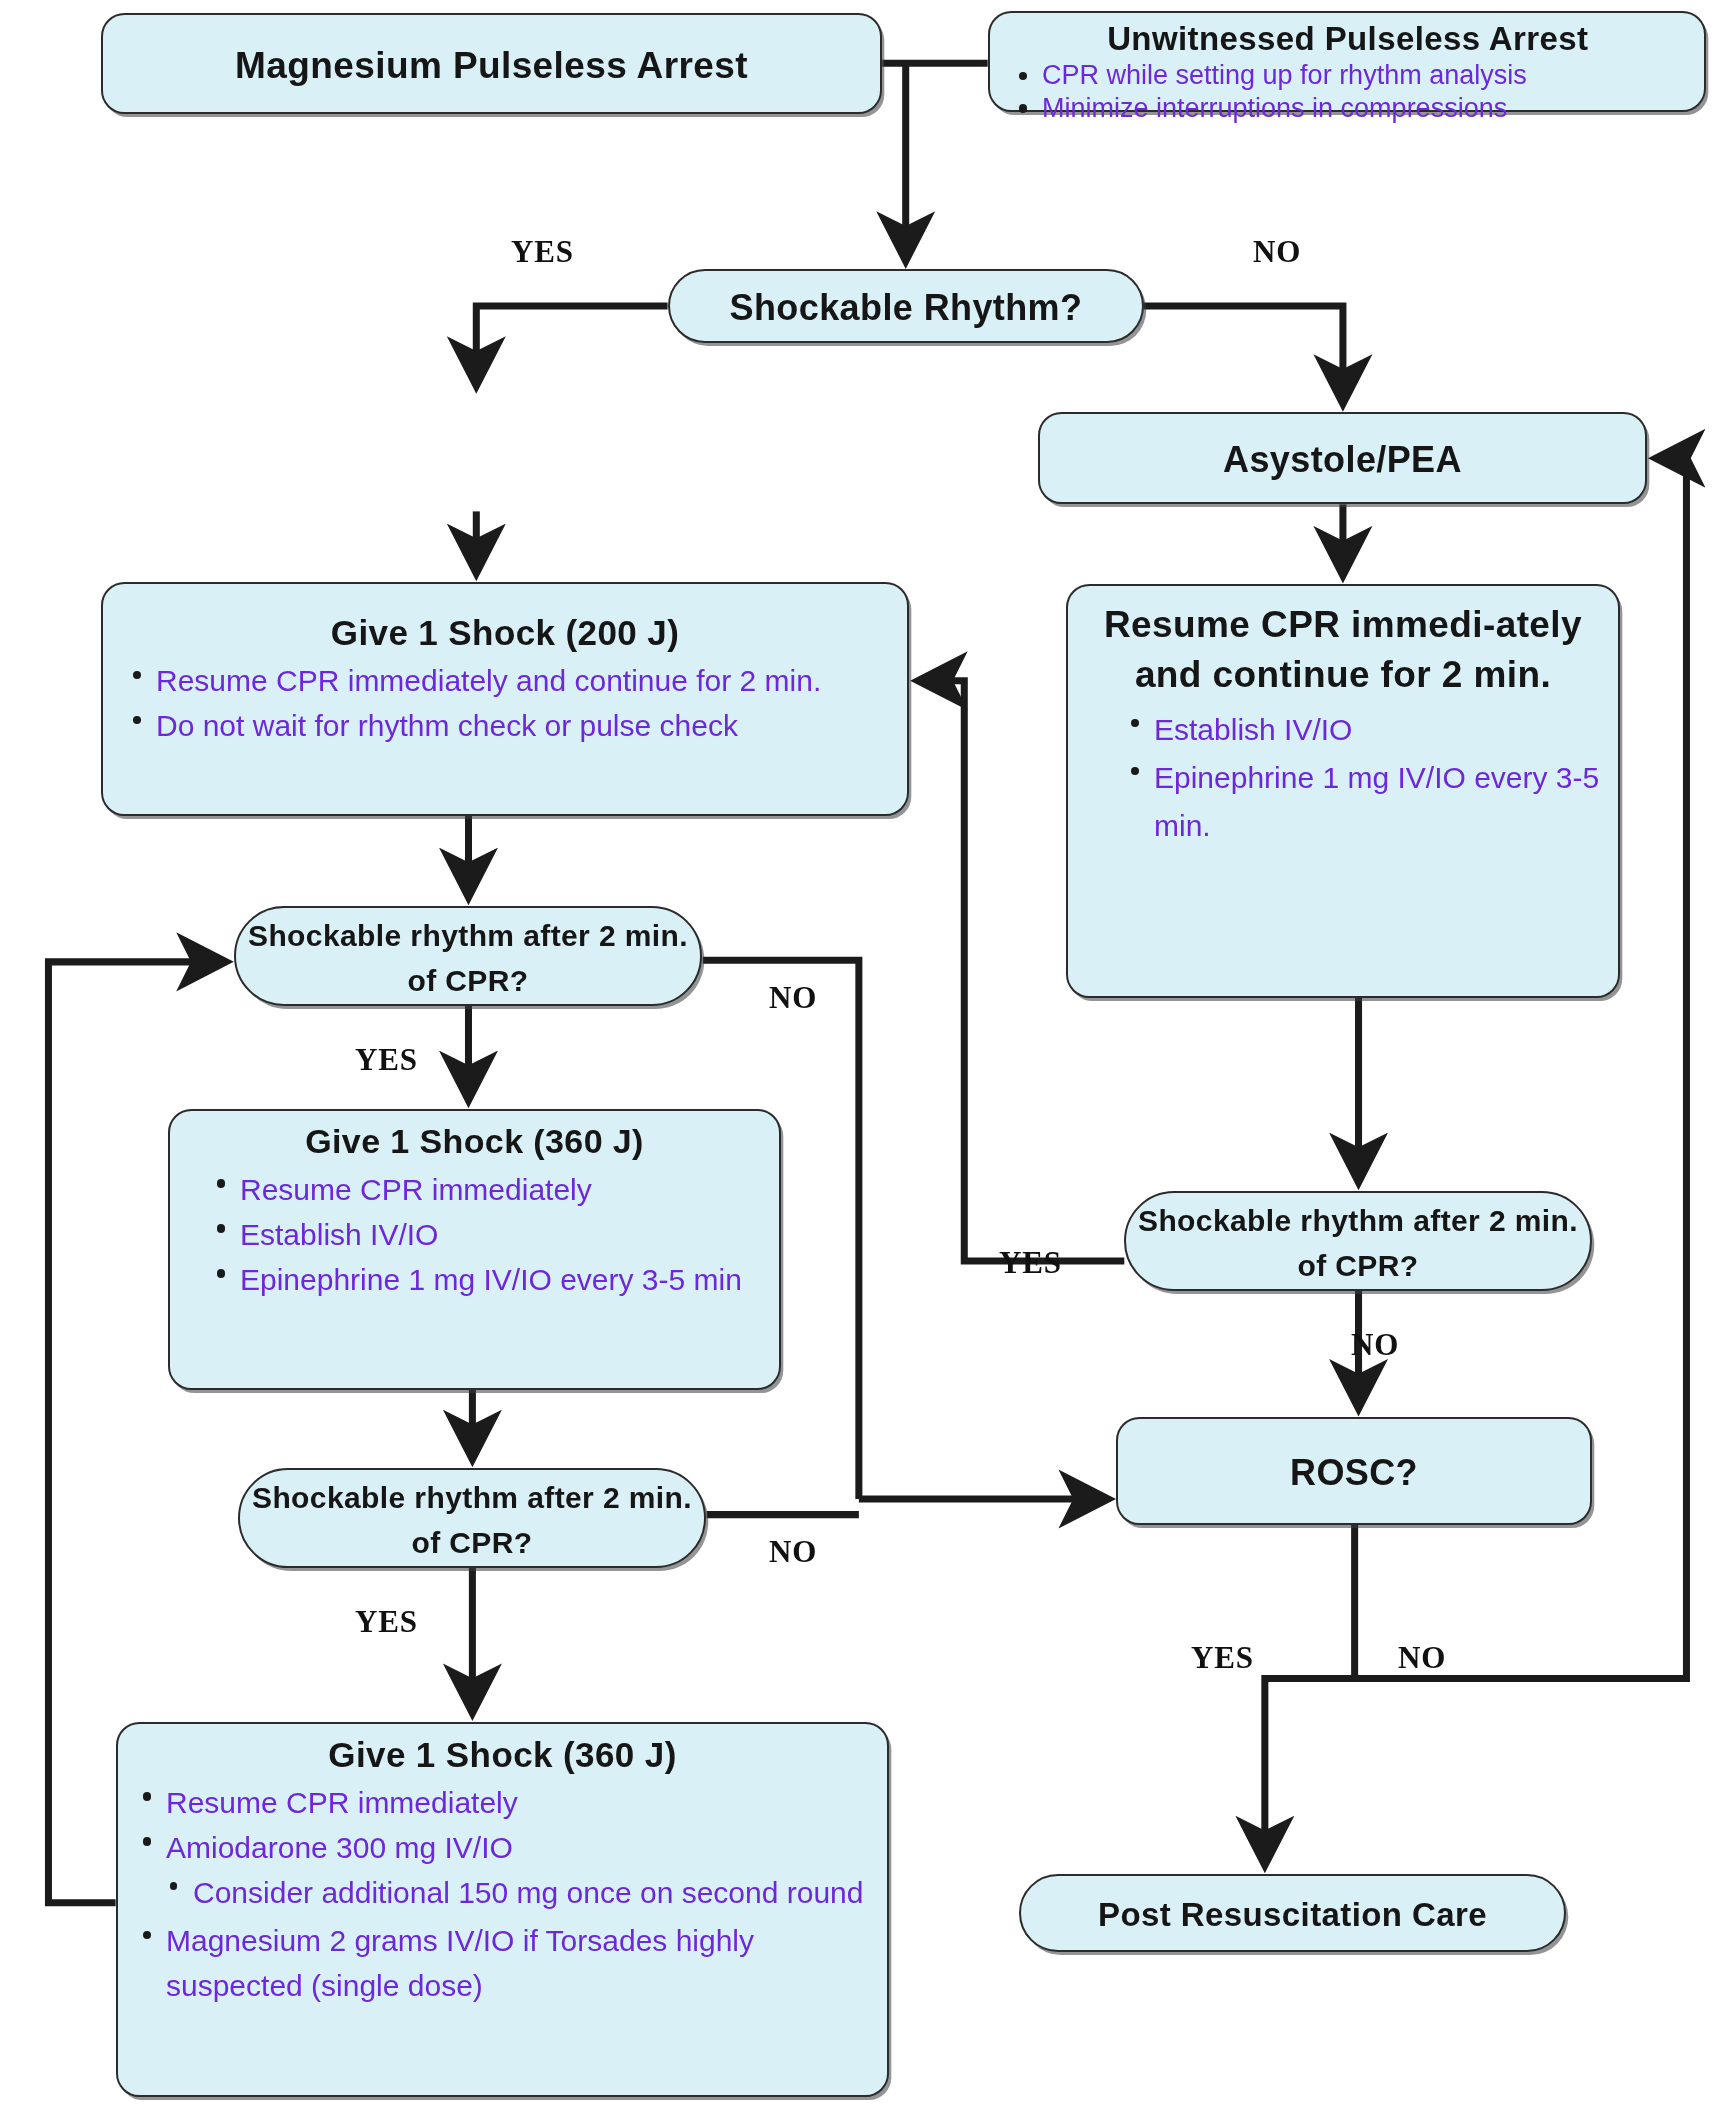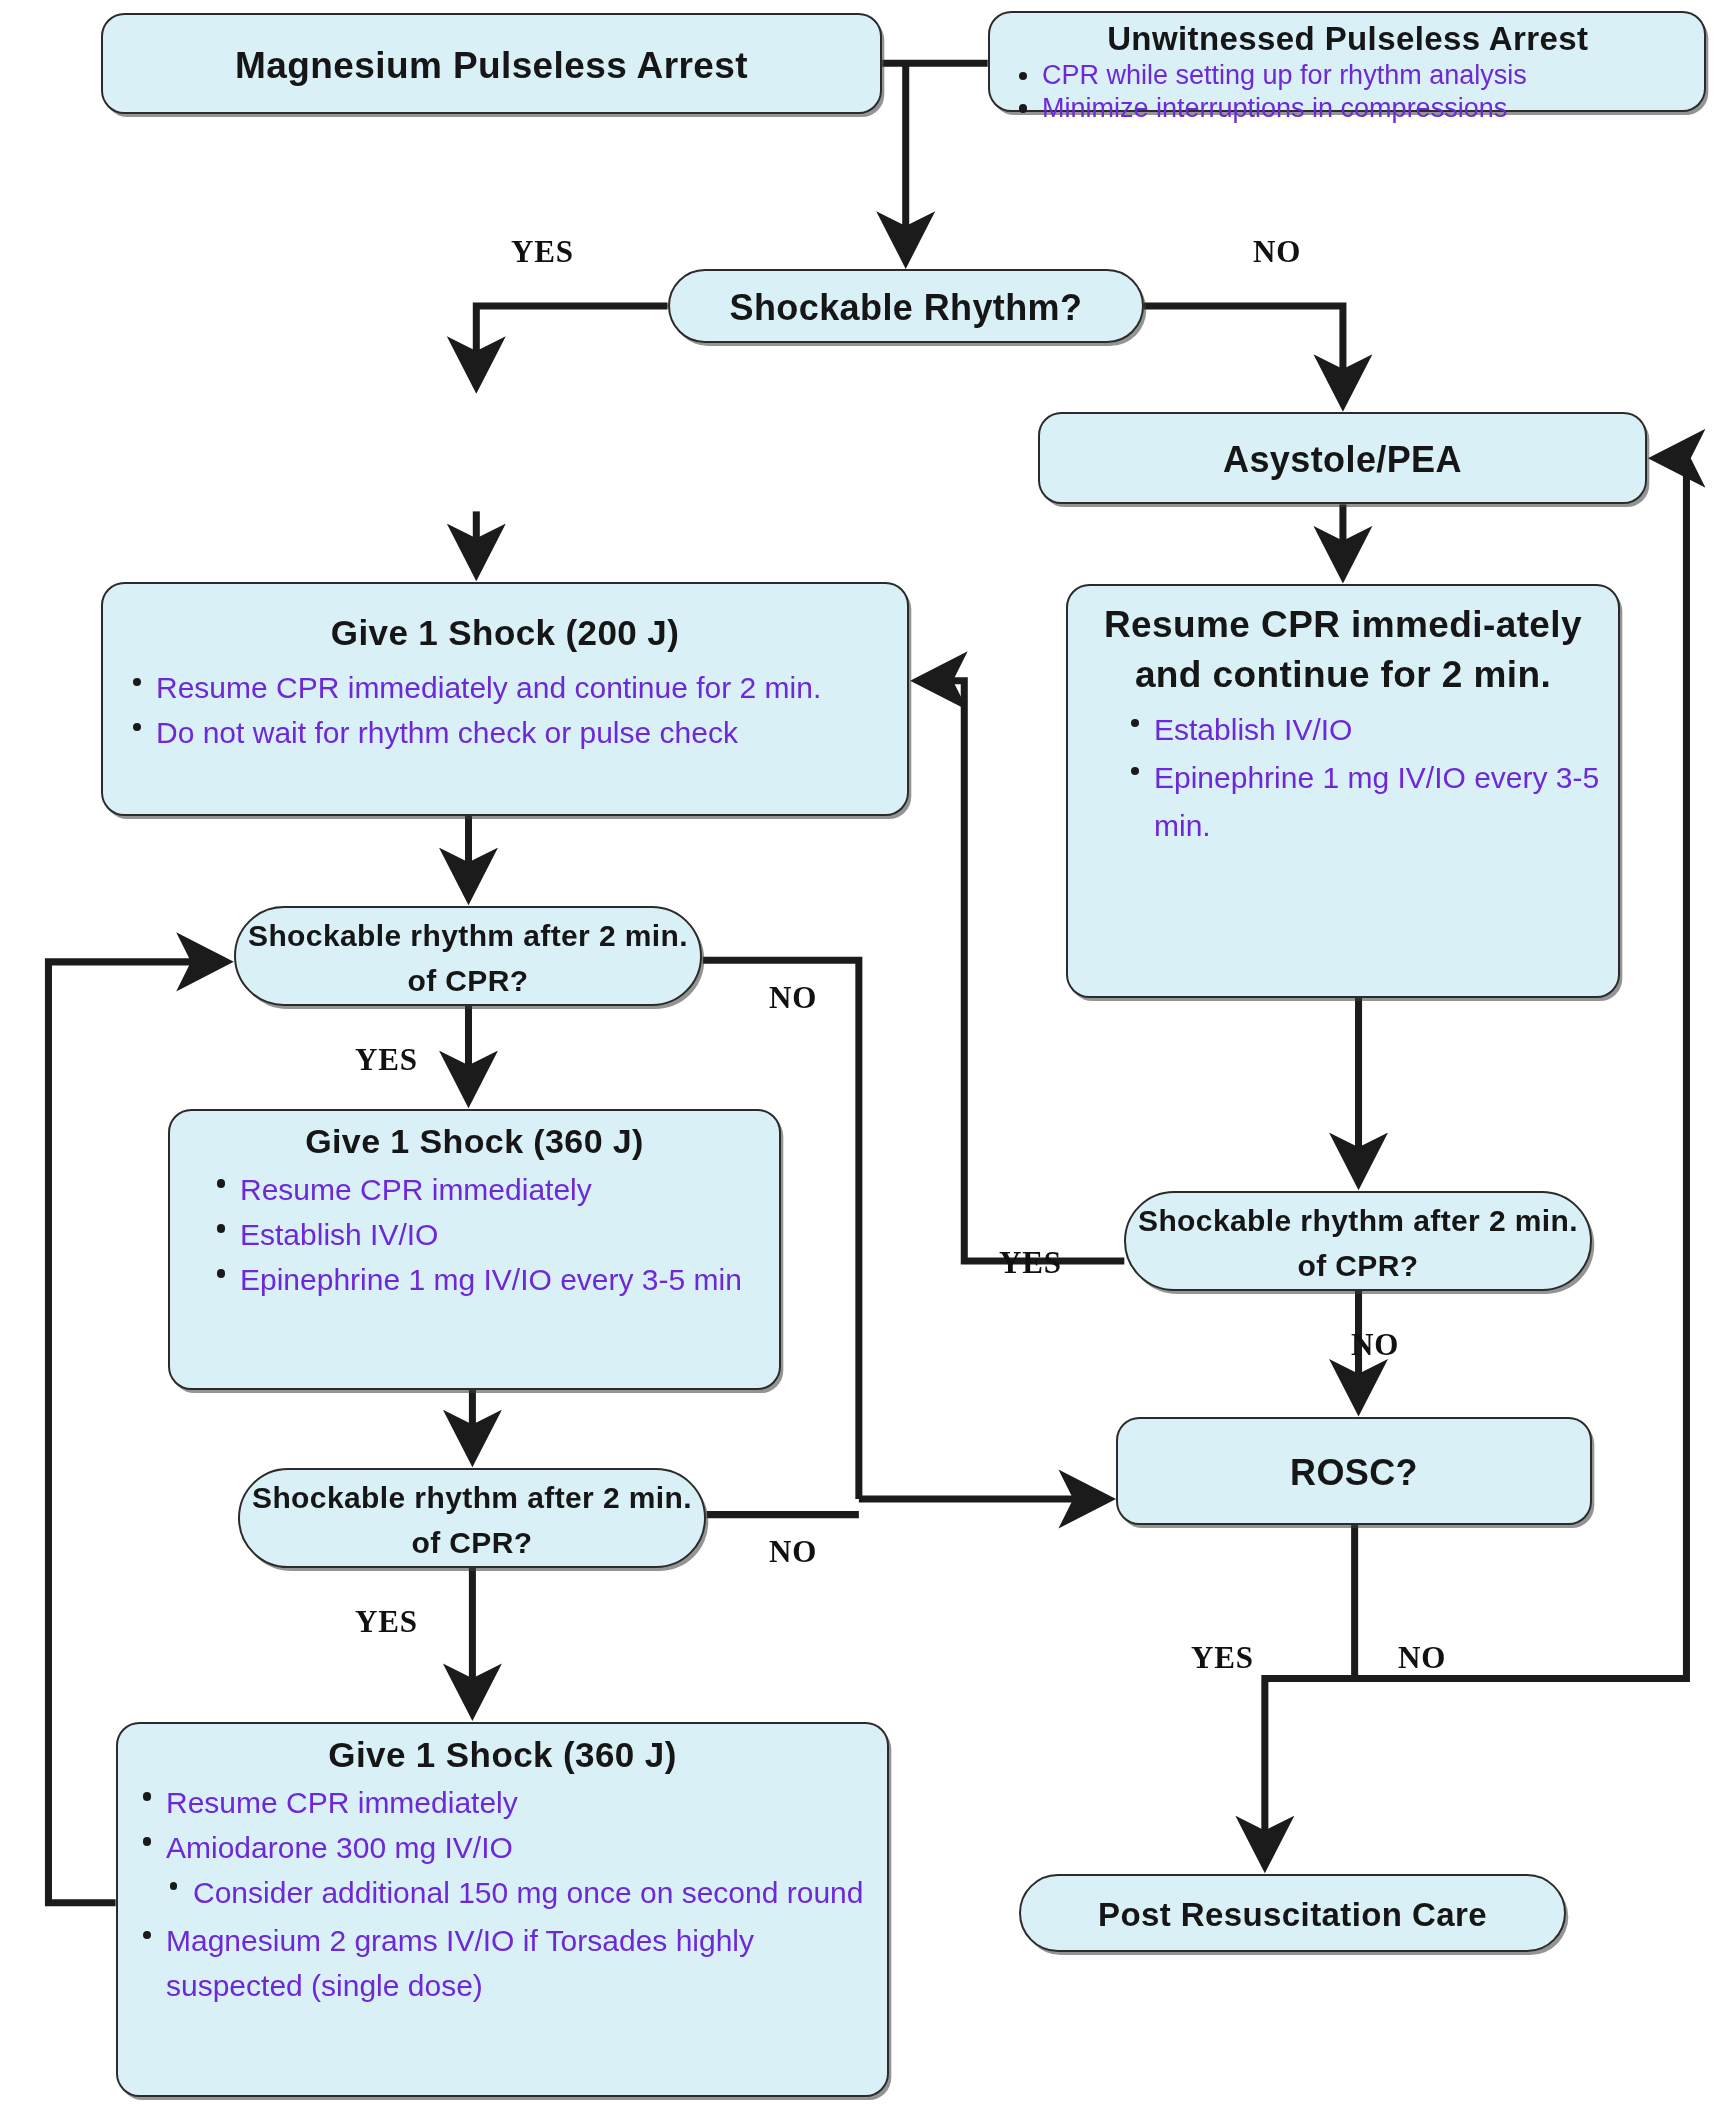--- a/index.html
+++ b/index.html
@@ -33,21 +33,21 @@
   #n-vfvt        {left:164px;  top:394px;  width:625px;  height:117px; padding:4.7px 0 0 0;}
   #n-vfvt .title{font-size:34px;line-height:45px;}
   #n-vfvt .bullets{margin-left:98px;}
   #n-vfvt .bullets li{font-size:29px;line-height:37px;}
 
   #n-asystole    {left:1038px; top:412px;  width:609px;  height:92px;}
   #n-asystole .title{font-size:36px;line-height:92px;}
 
   #n-shock200    {left:101px;  top:582px;  width:808px; height:234px; padding:26px 0 0 0;}
   #n-shock200 .title{font-size:35px;line-height:45px;}
-  #n-shock200 .bullets{margin-left:53px;margin-top:10px;}
+  #n-shock200 .bullets{margin-left:53px;margin-top:3px;}
   #n-shock200 .bullets li{font-size:30px;line-height:45px;}
 
   #n-resume      {left:1066px; top:584px;  width:554px;  height:414px; padding:14px 0 0 0;}
   #n-resume .title{font-size:37px;line-height:50px;padding:0 19px;}
   #n-resume .bullets{margin-left:86px;margin-top:6.2px;}
   #n-resume .bullets li{font-size:30px;line-height:48px;}
 
   #n-q1          {left:234px;  top:906px; width:468px;  height:100px; padding:4.7px 0 0 0;}
   #n-q1 .title{font-size:30px;line-height:45px;}
 

